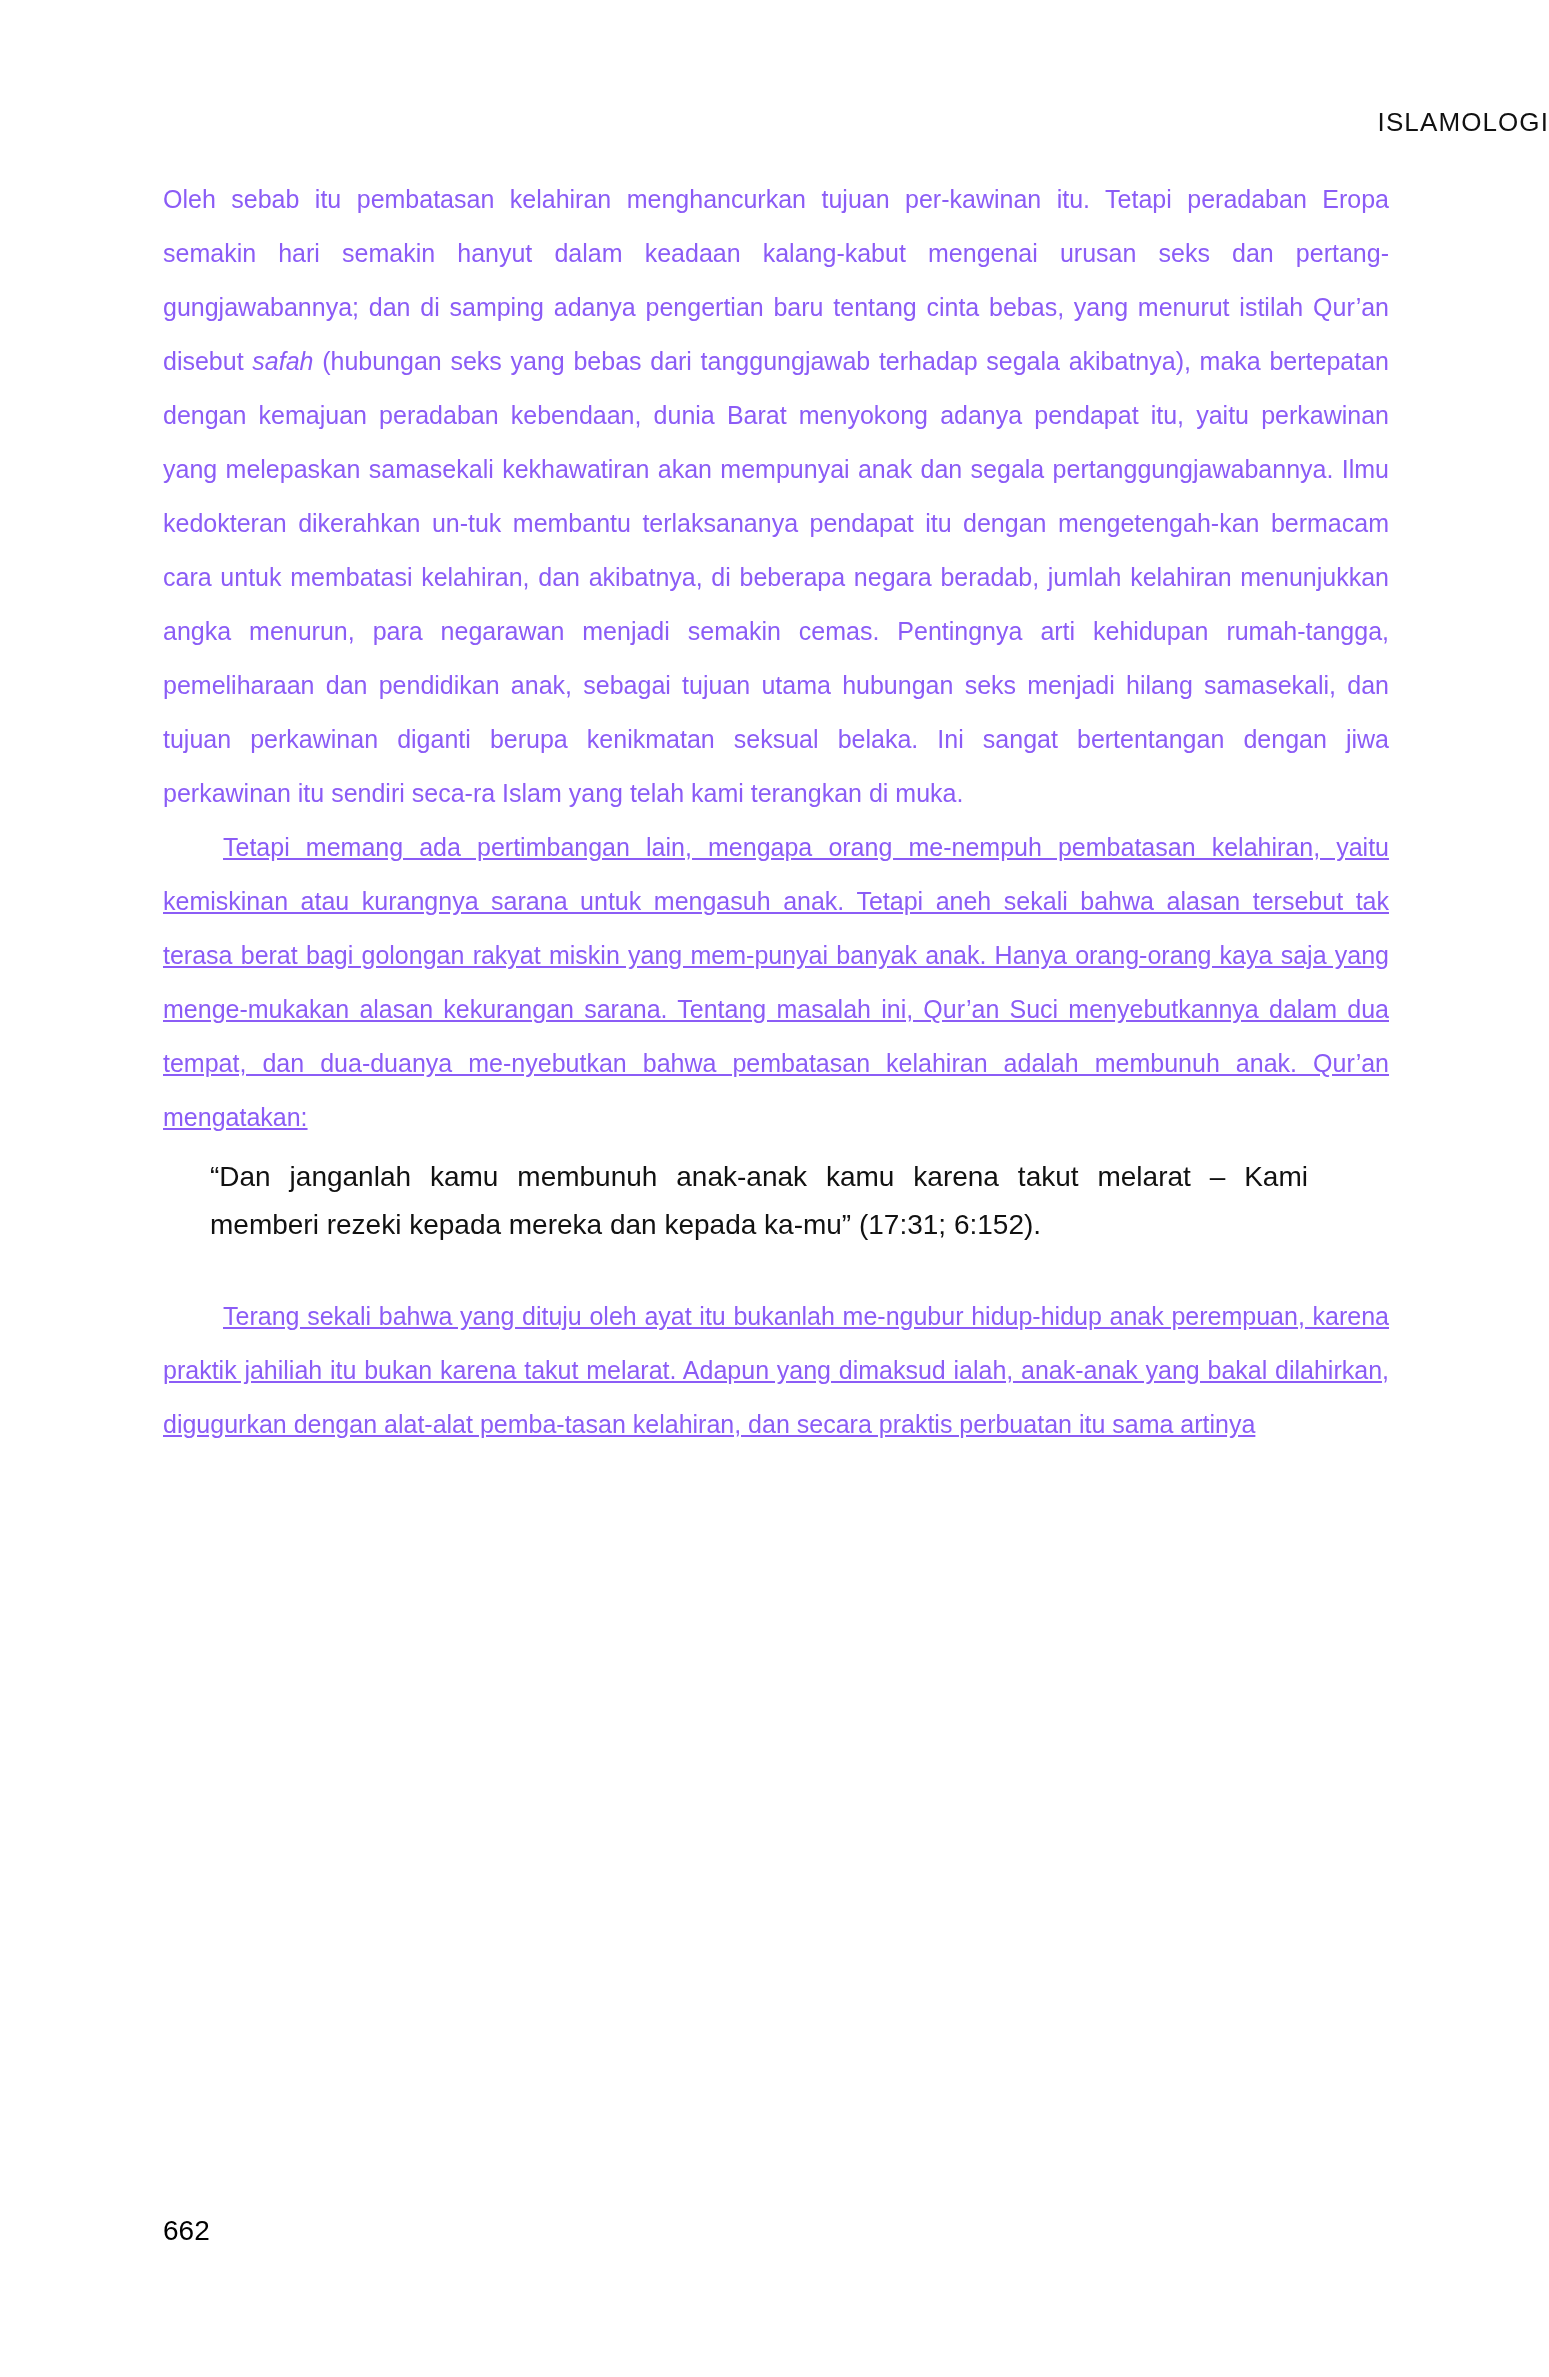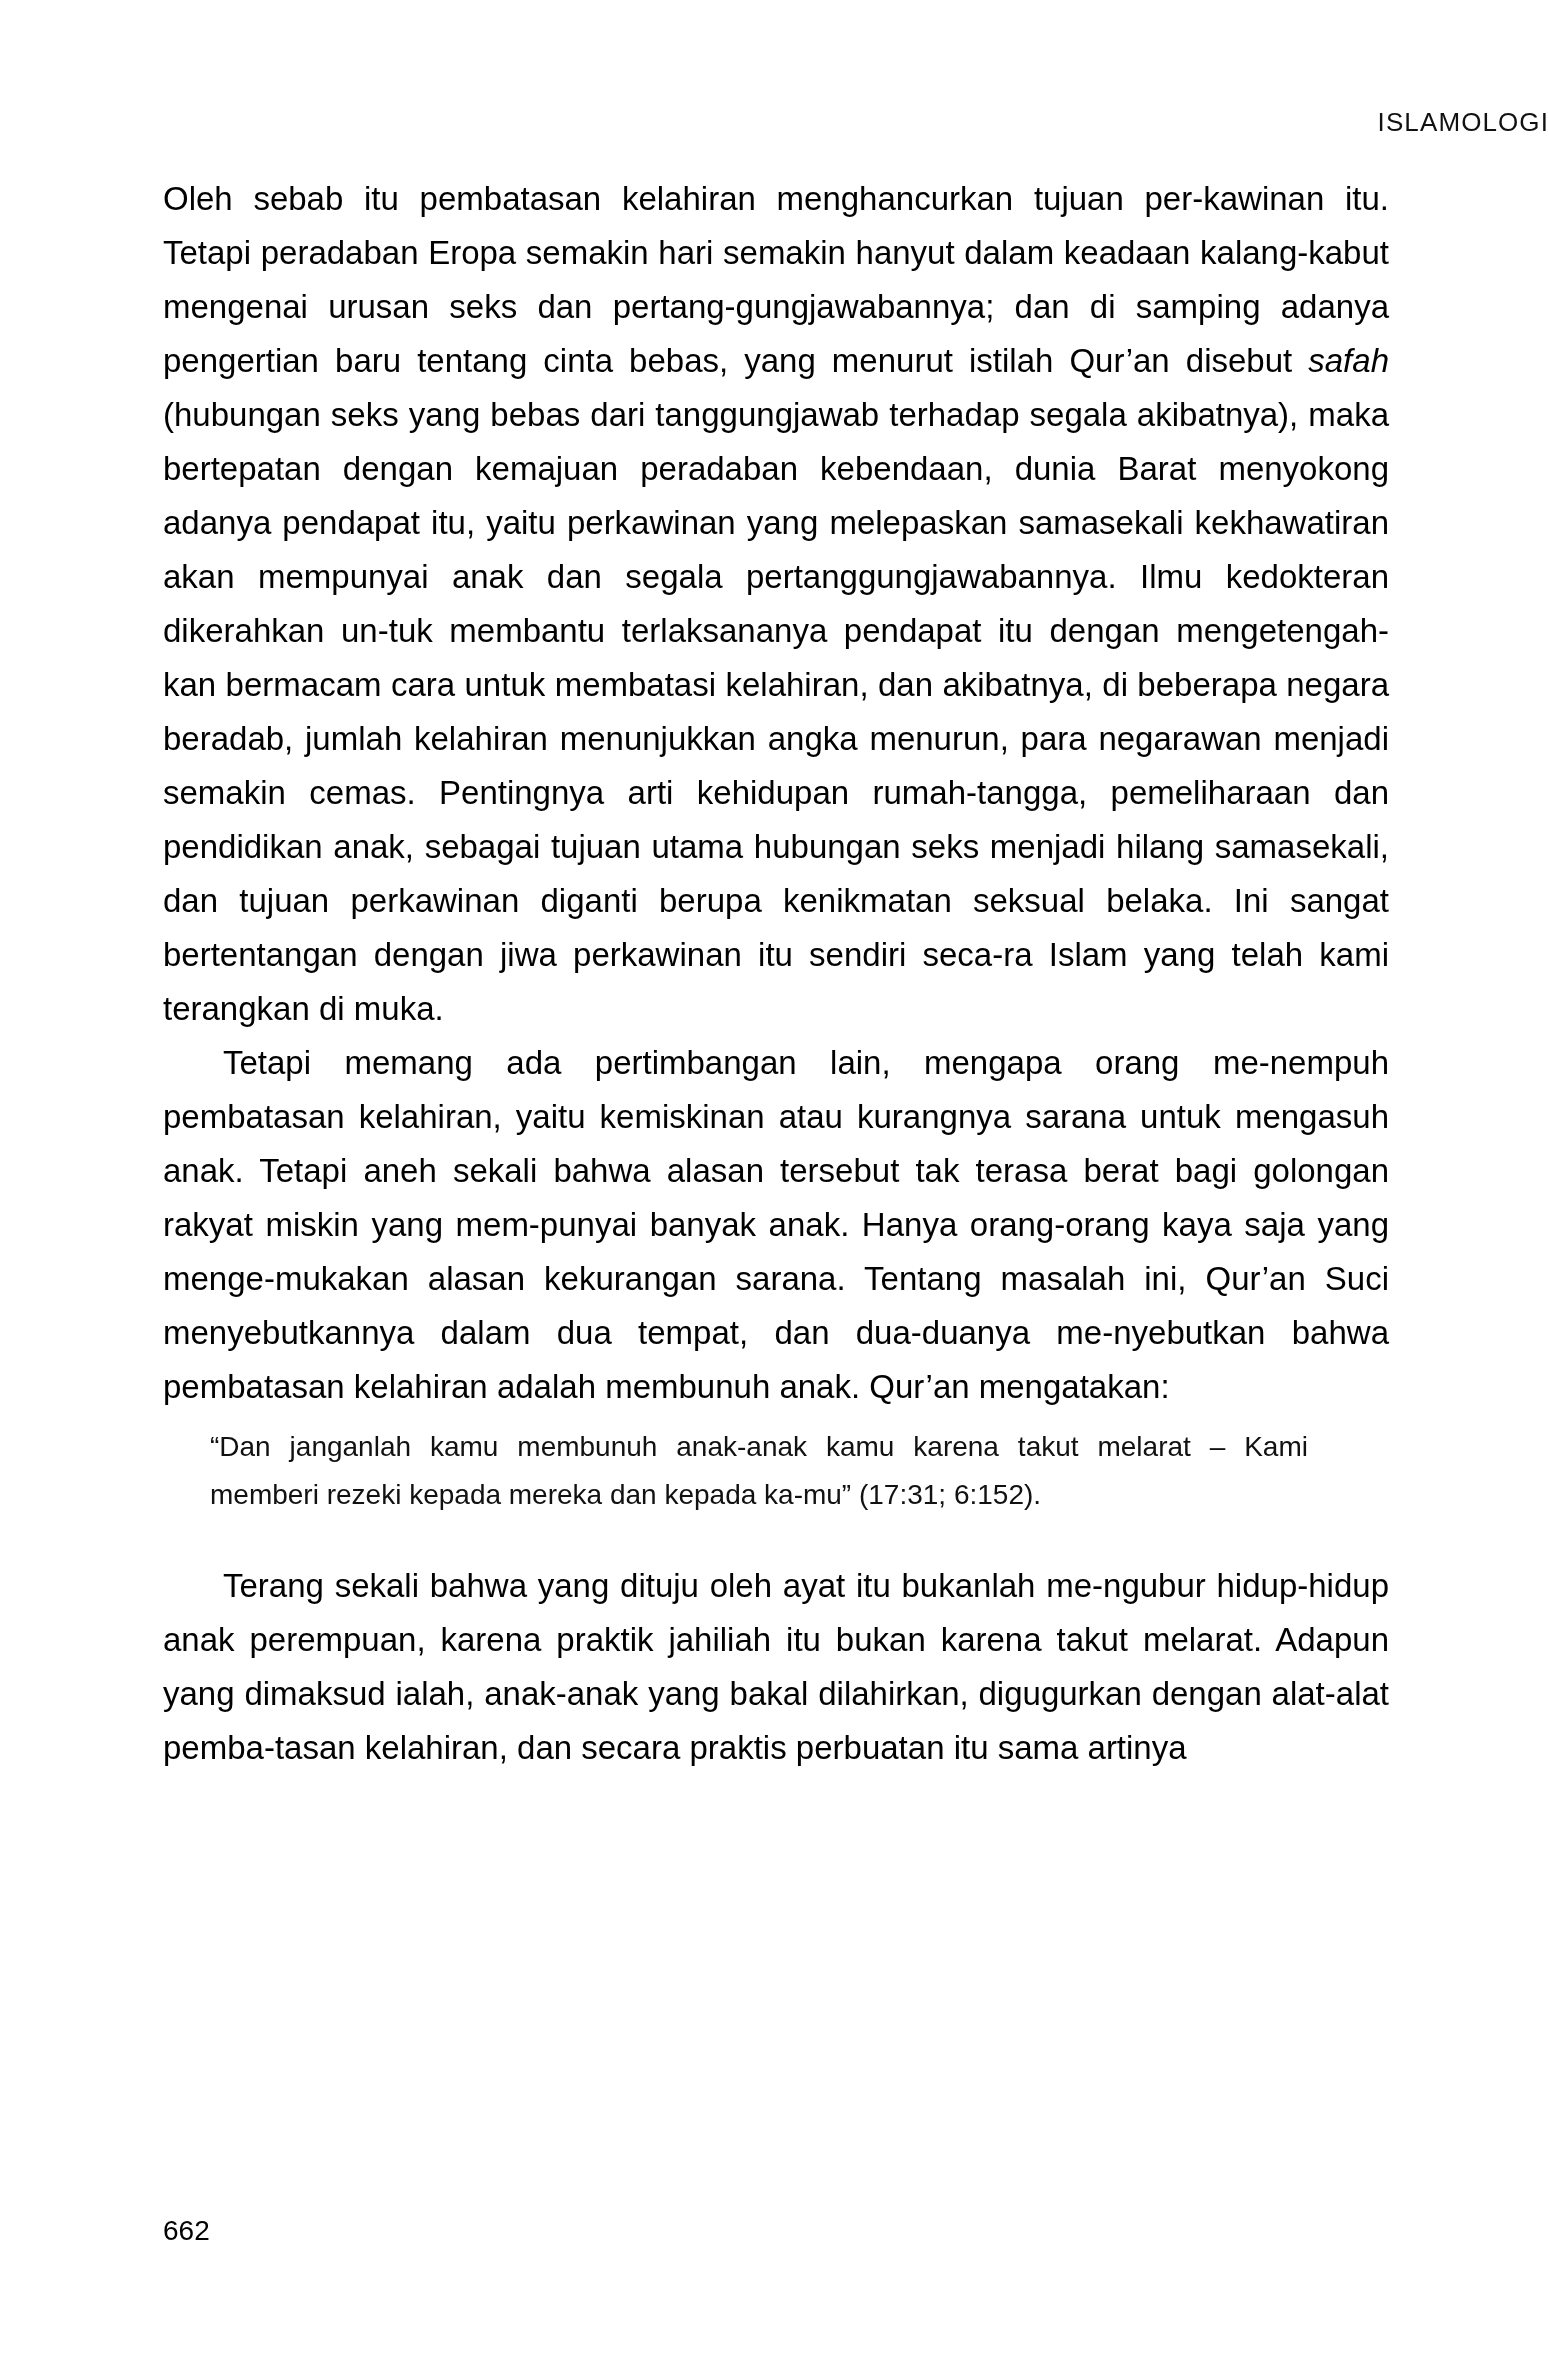--- a/index.html
+++ b/index.html
@@ -34,29 +34,30 @@
     color: #111111;
   }
   .content {
     position: absolute;
     top: 172px;
     left: 163px;
     width: 1226px;
   }
   p {
     margin: 0;
-    font-size: 33px;
+    font-size: 25px;
     line-height: 54px;
     text-align: justify;
     text-justify: inter-word;
-    color: #000000;
+    color: #8b5cf6;
     hyphens: manual;
   }
   p.indent {
     text-indent: 60px;
+    text-decoration: underline;
   }
   .quote {
     margin: 8.8px 0 0 0;
     padding-left: 47px;
     padding-right: 81px;
     font-size: 28px;
     line-height: 48px;
     text-align: justify;
     color: #111111;
   }

